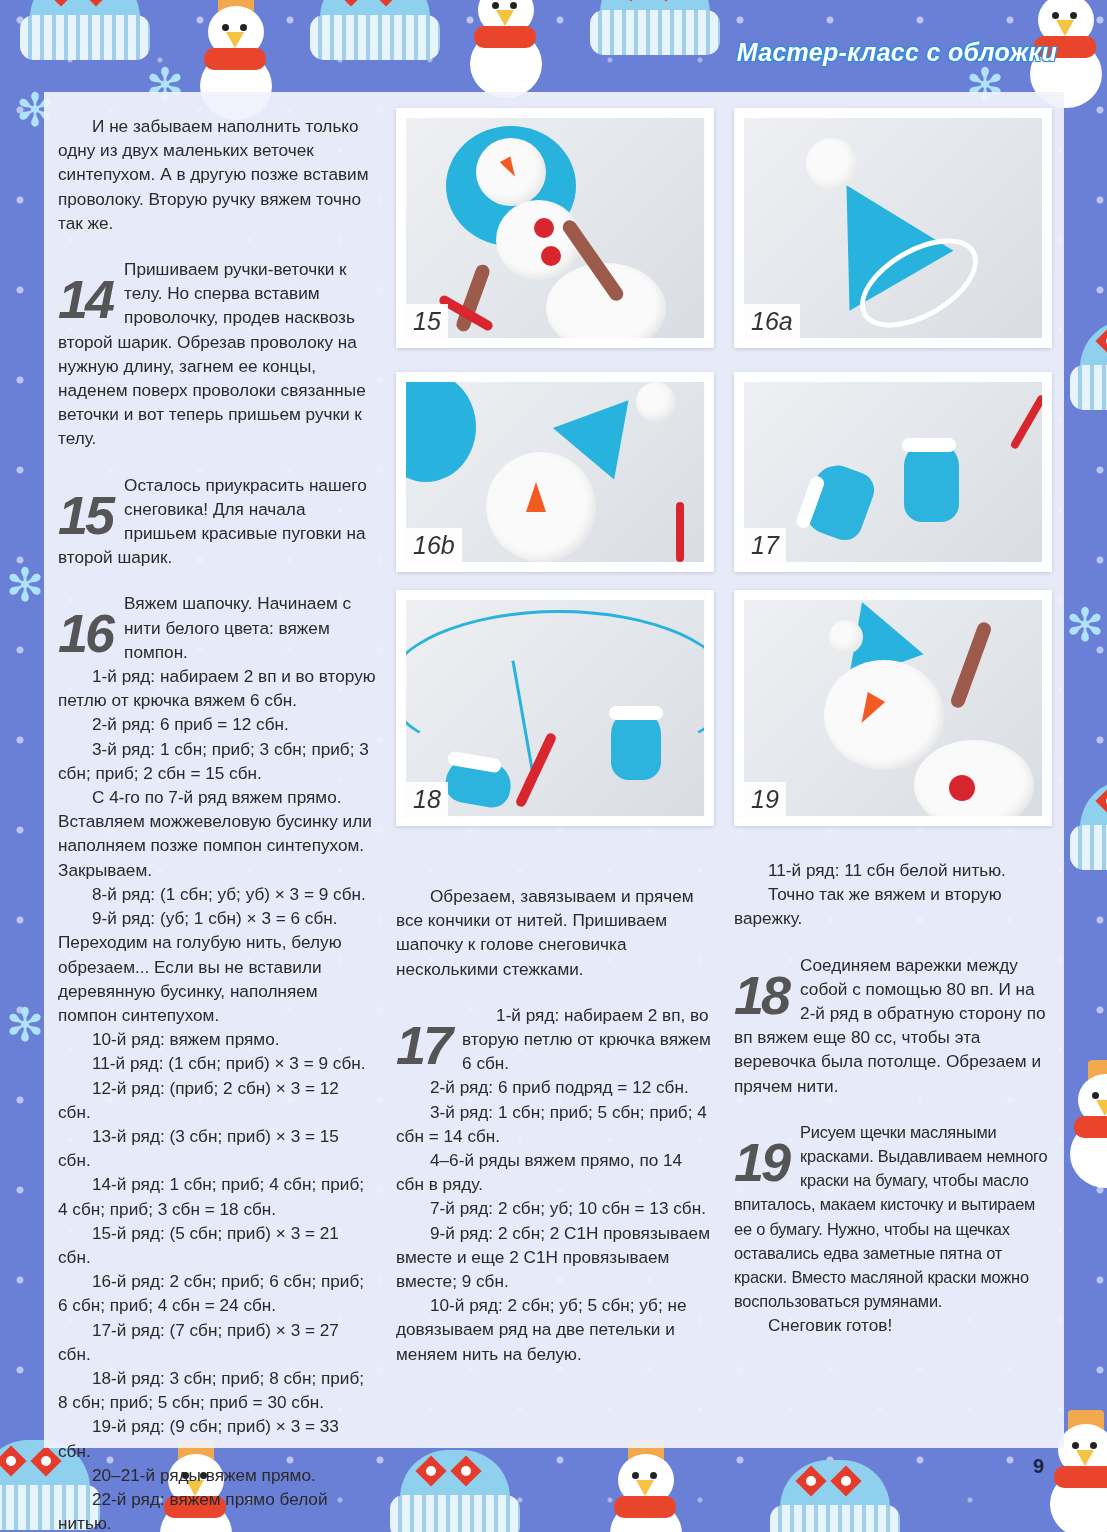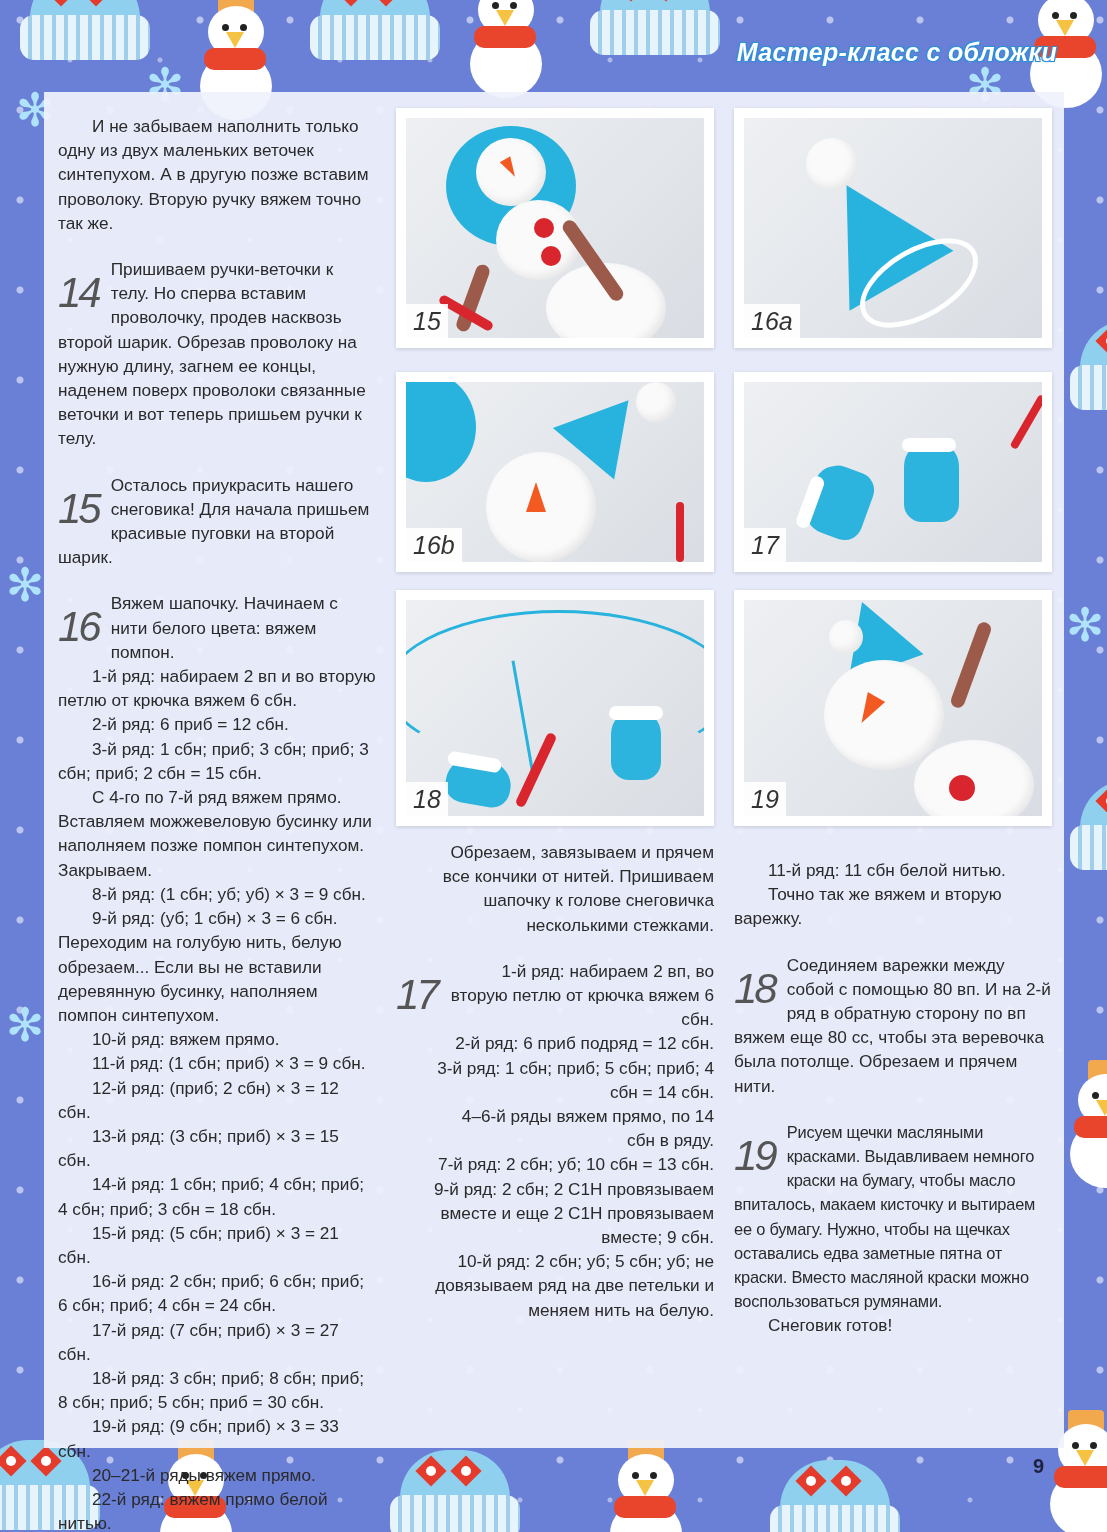--- a/index.html
+++ b/index.html
@@ -29,24 +29,24 @@
   .flake{width:50px;height:50px;color:#aee3fb;font-size:46px;line-height:50px;text-align:center;}
 
   .page-title{position:absolute;right:50px;top:38px;font-size:25px;font-weight:bold;font-style:italic;color:#fff;
     text-shadow:0 0 3px #2f8fd8,1px 1px 0 #2f8fd8,-1px -1px 0 #2f8fd8,1px -1px 0 #2f8fd8,-1px 1px 0 #2f8fd8;letter-spacing:.3px;}
   .panel{position:absolute;left:44px;top:92px;width:1020px;height:1356px;background:rgba(240,242,252,.93);}
   .col{position:absolute;font-size:17.2px;line-height:24.2px;color:#2a2a2a;}
   .col p{margin:0;}
   .ind{text-indent:34px;}
   .gap{height:22px;}
   .step{position:relative;}
-  .num{float:left;font-size:42px;line-height:44px;font-weight:normal;font-style:italic;color:#555;
-     margin:14px 12px 0 0;letter-spacing:-3px;height:46px;}
+  .num{float:left;font-size:54px;line-height:44px;font-weight:bold;font-style:italic;color:#555;
+     margin:20px 12px 0 0;letter-spacing:-3px;height:46px;}
   .col1{left:58px;top:114px;width:318px;}
-  .col2{left:396px;top:840px;width:318px;text-align:right;}
+  .col2{left:396px;top:884px;width:318px;}
   .col3{left:734px;top:858px;width:318px;}
 
   .photo{position:absolute;background:#fff;box-shadow:0 1px 4px rgba(0,0,0,.15);}
   .photo .img{position:absolute;left:10px;top:10px;right:10px;bottom:10px;background:linear-gradient(135deg,#eef0f3,#d9dde3);overflow:hidden;}
   .photo .lbl{position:absolute;left:10px;bottom:10px;background:rgba(255,255,255,.9);padding:0 7px;font-size:25px;font-style:italic;color:#333;line-height:34px;}
   .yarn{position:absolute;border-radius:50%;background:#27b3dd;}
   .white{position:absolute;border-radius:50%;background:#fafafa;box-shadow:inset -4px -4px 8px rgba(0,0,0,.08);}
   .brown{position:absolute;background:#9b5a4a;border-radius:10px;}
   .red{position:absolute;background:#d9262e;border-radius:6px;}
   .btn{position:absolute;width:20px;height:20px;border-radius:50%;background:#d9262e;}

